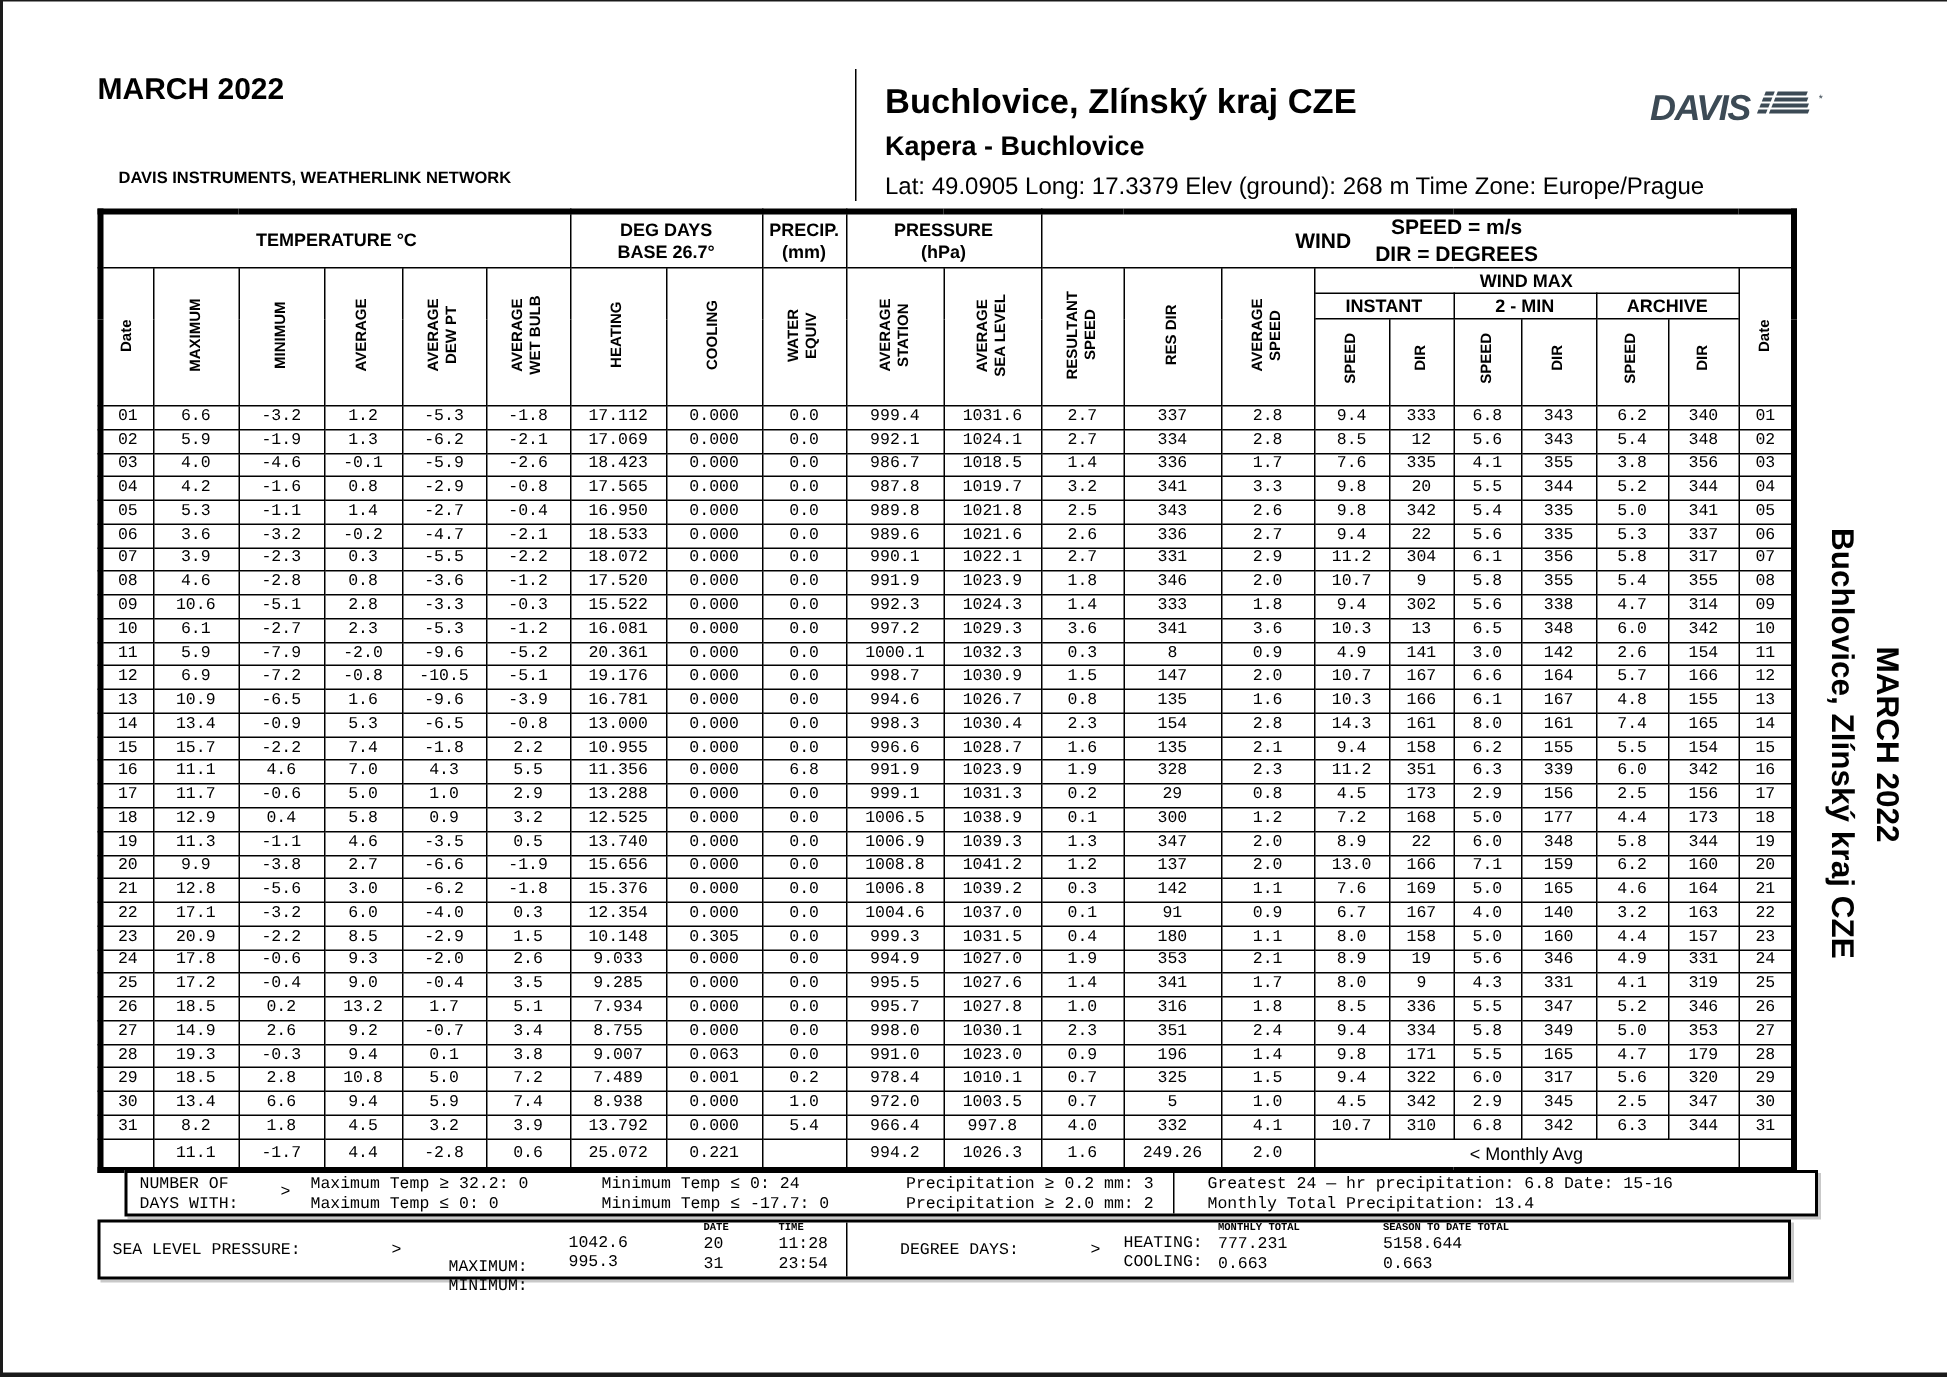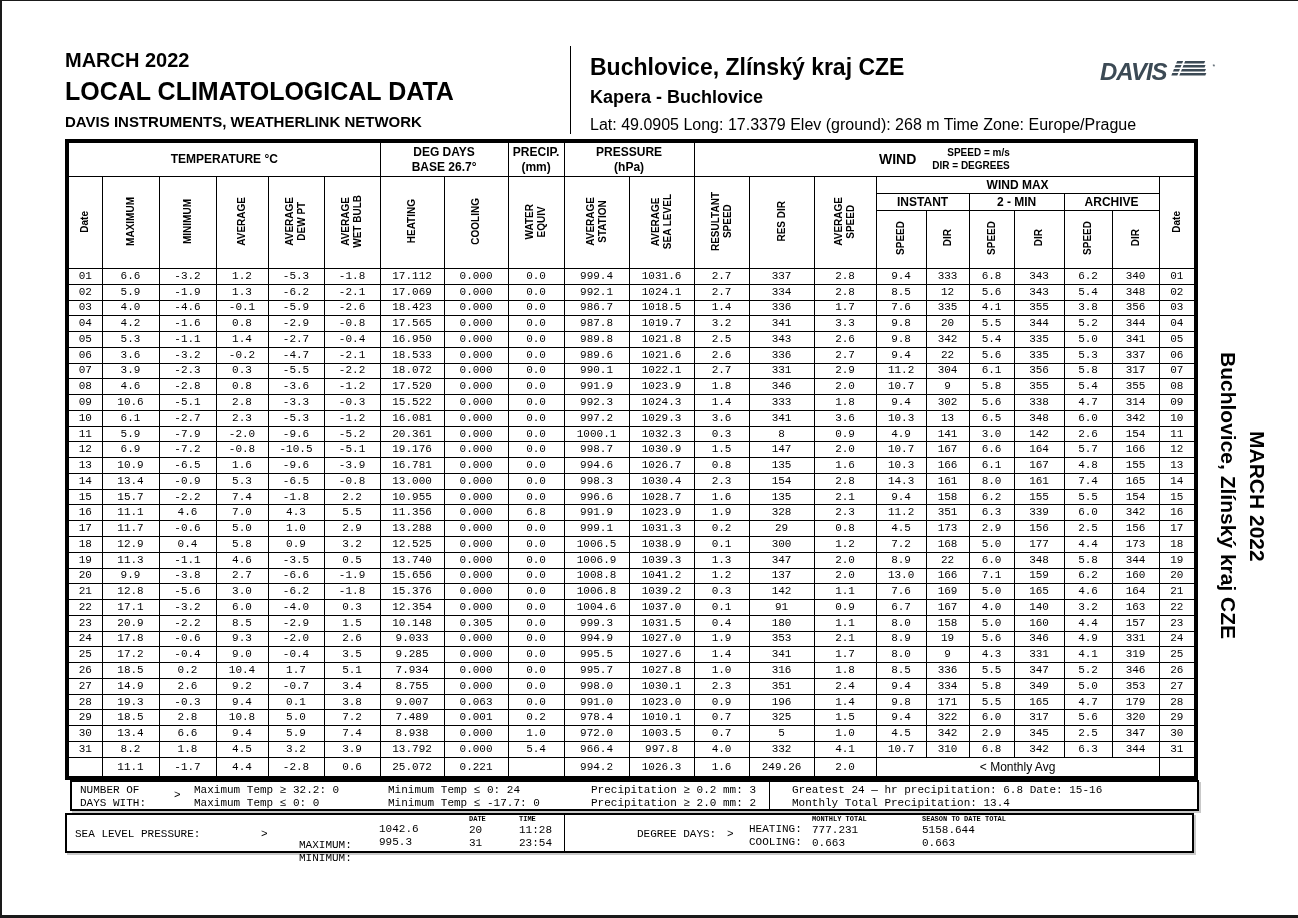--- a/index.html
+++ b/index.html
@@ -7,21 +7,21 @@
     position:relative; width:1298px; height:918px; background:#fff; overflow:hidden;
     border-top:1px solid #1a1a1a; border-left:2px solid #1a1a1a; border-bottom:3px solid #1a1a1a;
     box-sizing:border-box;
     font-family:"Liberation Sans", sans-serif; color:#000;
   }
   .pre { white-space:pre-line; }
 
   
   .h-month   { position:absolute; left:63px;  top:48px;  font-size:20px; font-weight:bold; }
   .h-title   { position:absolute; left:63px;  top:76px;  font-size:25px; font-weight:bold; letter-spacing:0px; }
-  .h-sub     { position:absolute; left:63px;  top:112px; font-size:15px; font-weight:bold; }
+  .h-sub     { position:absolute; left:77px;  top:112px; font-size:11px; font-weight:bold; }
   .hdr-divider { position:absolute; left:568px; top:45px; width:1px; height:88px; background:#000; }
   .h-station     { position:absolute; left:588px; top:53px;  font-size:23px; font-weight:bold; }
   .h-station-sub { position:absolute; left:588px; top:86px;  font-size:18px; font-weight:bold; }
   .h-meta        { position:absolute; left:588px; top:115px; font-size:16px; }
   .logo { position:absolute; left:1098px; top:58px; display:flex; align-items:center; color:#3c4a55; }
   .logo-text { font-size:24px; font-weight:bold; font-style:italic; letter-spacing:-1px; line-height:1; }
   .logo-flag { margin-left:2px; }
   .logo-tm { font-size:7px; vertical-align:top; position:relative; top:-6px; }
 
   
@@ -32,70 +32,69 @@
   }
 
   
   .table-wrap { position:absolute; left:63px; top:138px; }
   table.main { border-collapse:collapse; table-layout:fixed; width:1129px; border:4px solid #000000; }
   table.main th, table.main td { border:1px solid #000; padding:0; text-align:center; vertical-align:middle; }
   thead th { font-family:"Liberation Sans",sans-serif; font-weight:bold; }
   tr.band th { height:33px; font-size:12px; line-height:1.25; }
   .wind-flex { display:flex; align-items:center; justify-content:center; gap:16px; }
   .wind-word { font-size:14px; font-weight:bold; }
-  .wind-legend { font-size:10px; text-align:right; line-height:1.25; }
+  .wind-legend { font-size:14px; text-align:center; line-height:1.25; }
   tr.hdr1 { height:17px; } tr.hdr1 th { font-size:12px; line-height:1; }
   tr.hdr2 { height:17px; } tr.hdr2 th { font-size:12px; line-height:1; }
   tr.hdr3 th { height:57px; }
   th.vert { vertical-align:bottom; padding-bottom:4px; }
   .rot {
     display:inline-block; writing-mode:vertical-rl; transform:rotate(180deg);
     white-space:pre-line; font-size:10px; line-height:1.2; font-weight:bold;
   }
   tbody td { height:14.77px; font-family:"Liberation Mono","DejaVu Sans Mono",monospace; font-size:11px; line-height:1; }
   tfoot td { height:18px;   font-family:"Liberation Mono","DejaVu Sans Mono",monospace; font-size:11px; }
   td.avg-label { font-family:"Liberation Sans",sans-serif; font-size:12px; font-weight:normal; }
   td.blank-l { border-top:hidden; border-left:hidden; border-bottom:hidden; }
   td.blank-r { border-top:hidden; border-right:hidden; border-bottom:hidden; }
 
   
   .box { position:absolute; background:#fff; border:2px solid #000; box-sizing:border-box;
          font-family:"Liberation Mono","DejaVu Sans Mono",monospace; font-size:11px; line-height:13px;
          box-shadow:2px 2px 0 #c9c9c9; }
   .box .abs { position:absolute; }
-  .box1 { left:68px; top:779px; width:1129px; height:31px; }
+  .box1 { left:81px; top:779px; width:1129px; height:31px; }
   .b1-label { left:8px;  top:2px; }
   .b1-arrow { left:102px; top:7px; }
   .b1-c1 { left:122px; top:2px; }
   .b1-c2 { left:316px; top:2px; }
   .b1-c3 { left:519px; top:2px; }
   .b1-div { left:697px; top:0; height:27px; width:0; border-left:1px solid #000; }
   .b1-c4 { left:720px; top:2px; }
   .box2 { left:63px; top:812px; width:1129px; height:40px; }
   .cap { font-size:7px; font-weight:bold; line-height:9px; display:block; }
   .b2-label { left:8px;   top:13px; }
   .b2-arrow { left:194px; top:13px; }
   .b2-names { left:232px; top:24px; }
   .b2-vals  { left:312px; top:8px; }
   .b2-date  { left:402px; top:0px; }
   .b2-time  { left:452px; top:0px; }
   .b2-div   { left:497px; top:0; height:36px; width:0; border-left:1px solid #000; }
-  .b2-dd-label { left:570px; top:13px;text-align:right; }
+  .b2-dd-label { left:533px; top:13px;text-align:right; }
   .b2-dd-arrow { left:660px; top:13px; }
   .b2-dd-names { left:682px; top:8px; }
   .b2-monthly  { left:745px; top:0px; }
   .b2-season   { left:855px; top:0px; }
 </style>
 </head>
 <body>
 
 <div class="page">
 
   <div class="h-month">MARCH 2022</div>
-  <div class="h-title">LOCAL CLIMATOLOGICAL DATA</div>
   <div class="h-sub">DAVIS INSTRUMENTS, WEATHERLINK NETWORK</div>
   <div class="hdr-divider"></div>
   <div class="h-station">Buchlovice, Zlínský kraj CZE</div>
   <div class="h-station-sub">Kapera - Buchlovice</div>
   <div class="h-meta">Lat: 49.0905  Long: 17.3379  Elev (ground): 268 m  Time Zone: Europe/Prague</div>
 
   <div class="logo">
     <span class="logo-text">DAVIS</span>
     <span class="logo-flag">
       <svg width="44" height="22" viewBox="0 0 44 22">
@@ -771,21 +770,21 @@
             <td>4.3</td>
             <td>331</td>
             <td>4.1</td>
             <td>319</td>
             <td>25</td>
           </tr>
           <tr>
             <td>26</td>
             <td>18.5</td>
             <td>0.2</td>
-            <td>10.4</td>
+            <td>13.2</td>
             <td>1.7</td>
             <td>5.1</td>
             <td>7.934</td>
             <td>0.000</td>
             <td>0.0</td>
             <td>995.7</td>
             <td>1027.8</td>
             <td>1.0</td>
             <td>316</td>
             <td>1.8</td>

